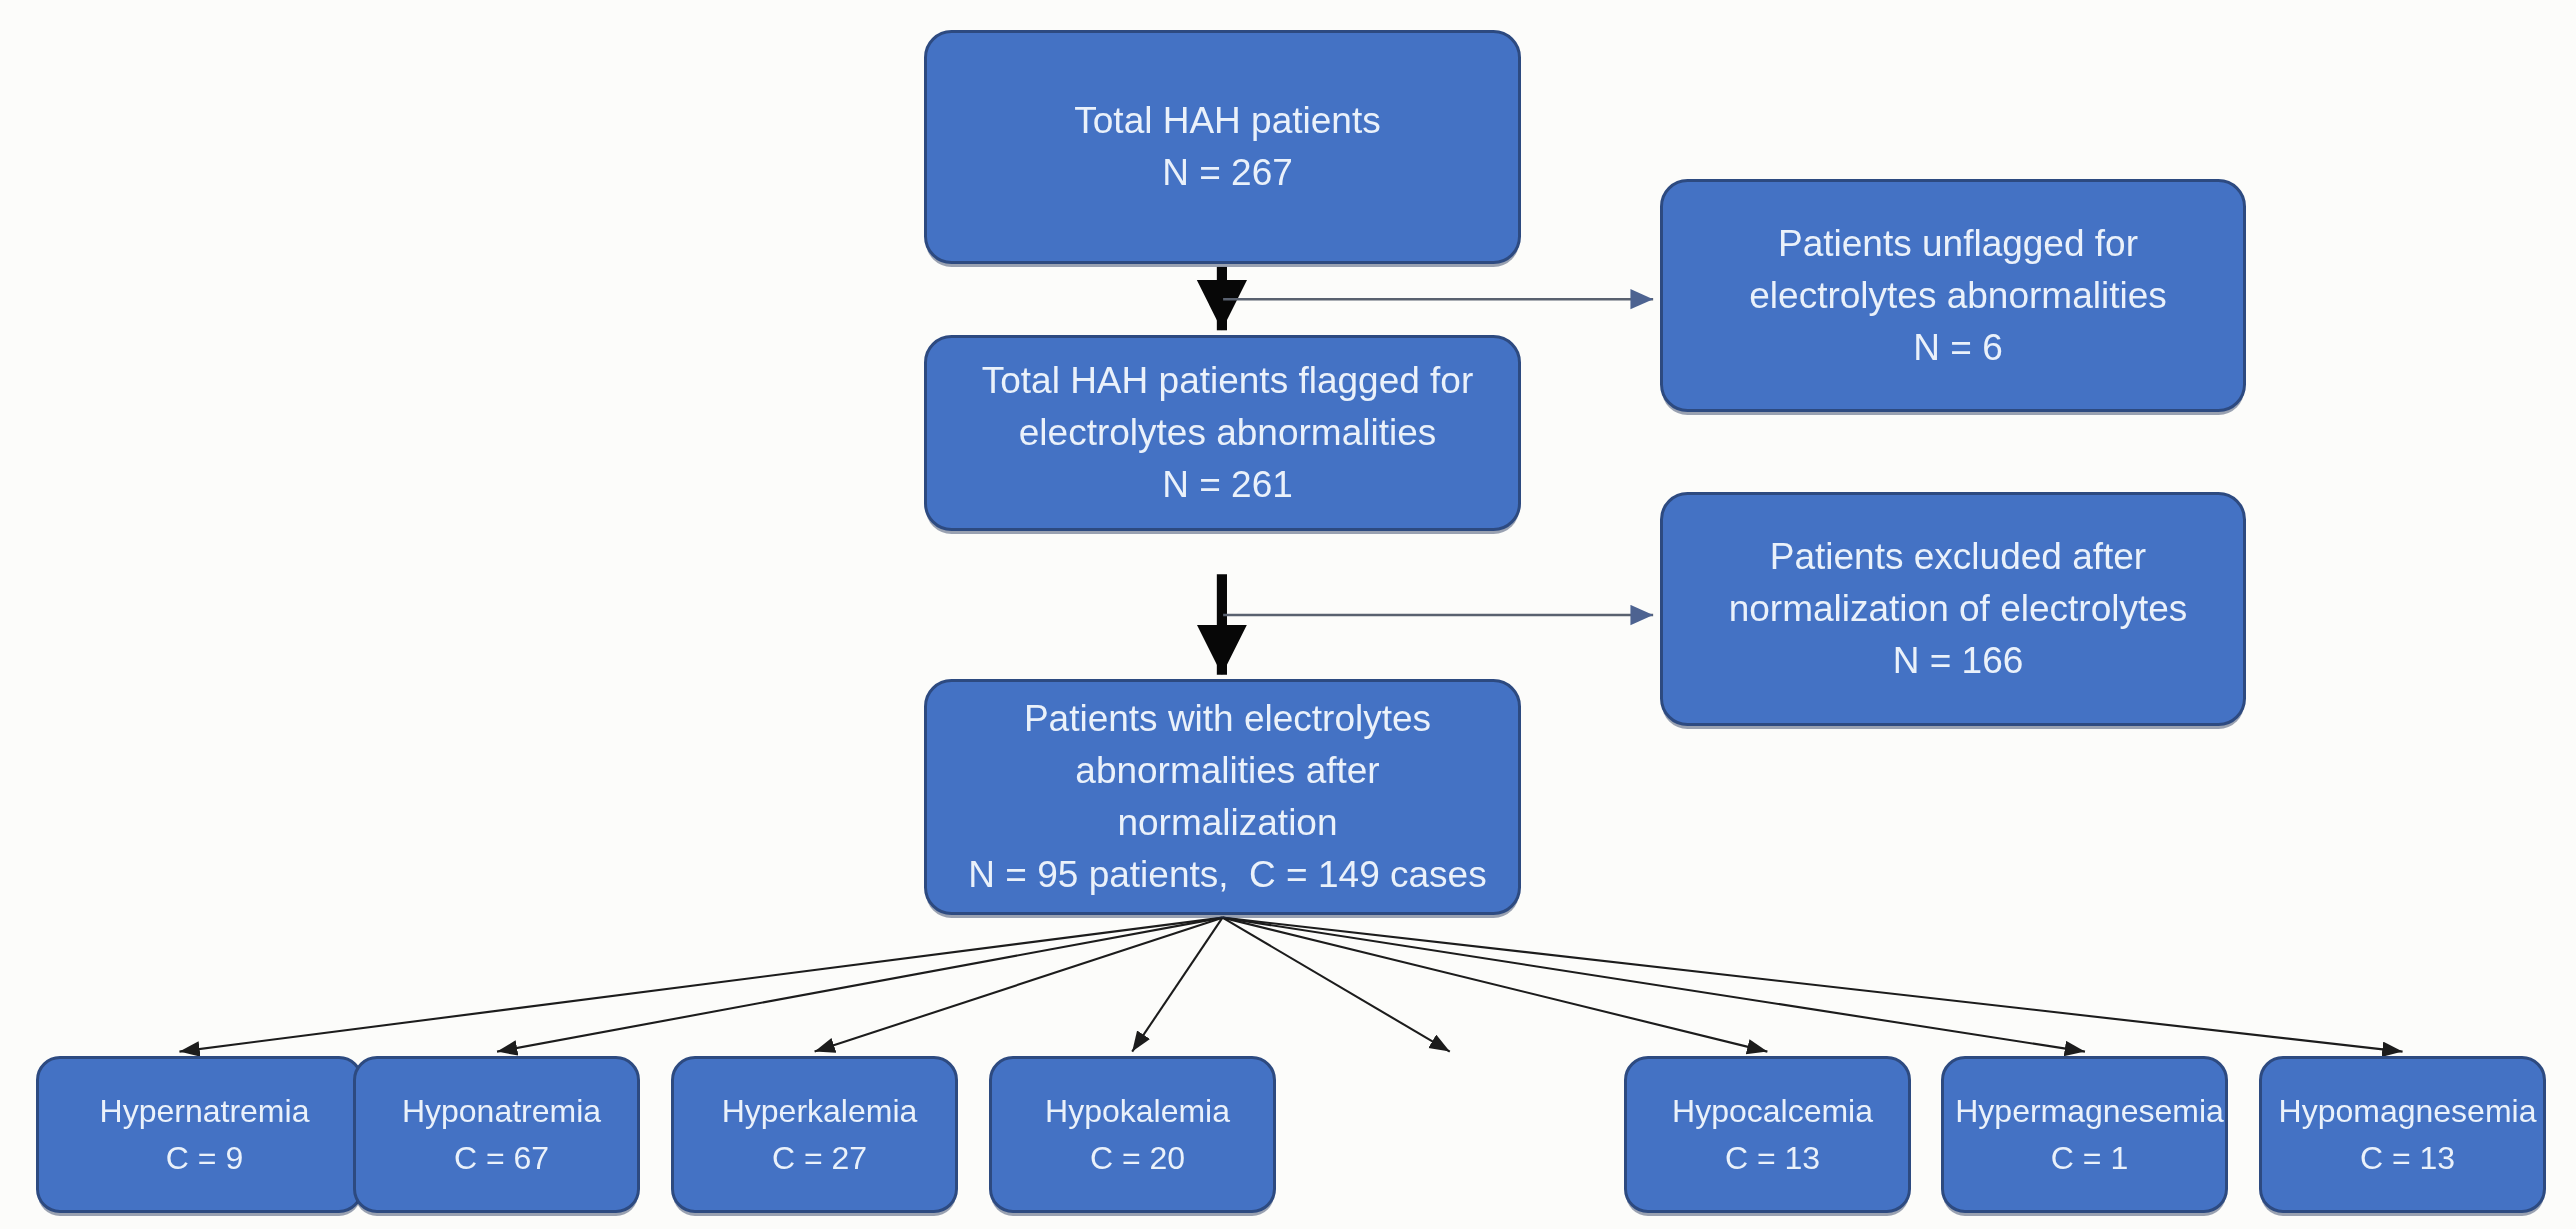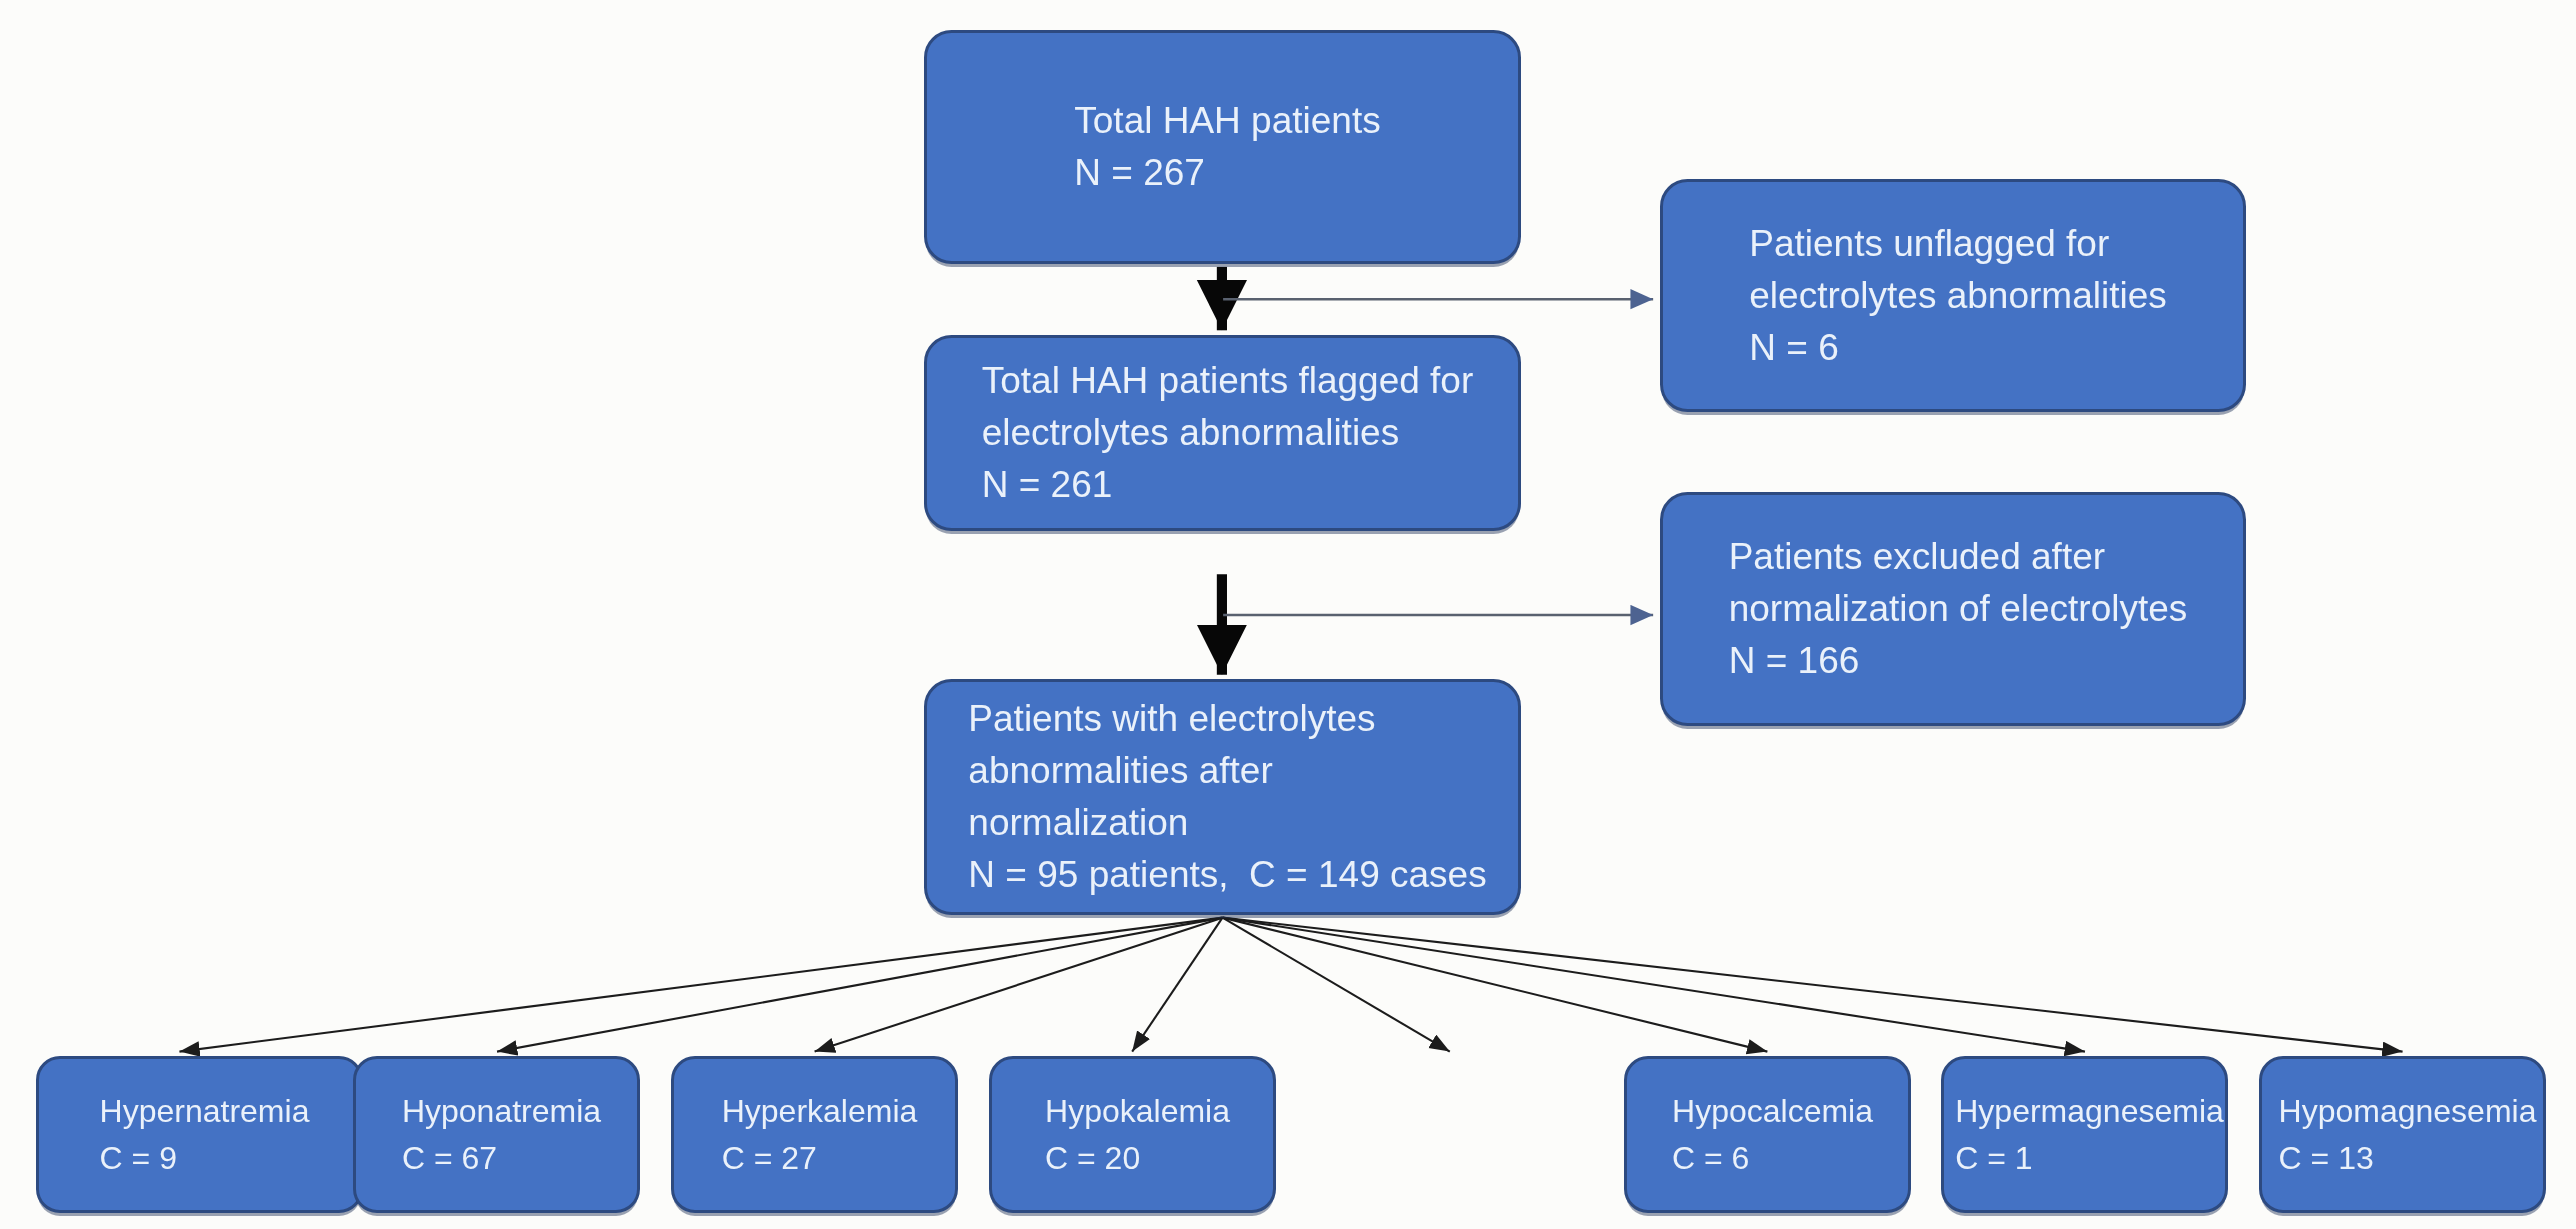--- a/index.html
+++ b/index.html
@@ -22,21 +22,21 @@
   }
   .node{
     position:absolute;
     background:var(--box-fill);
     border:3px solid var(--box-border);
     border-radius:27.5px;
     box-shadow:0 4.8px 0 -1.8px rgba(34,50,88,0.45);
     display:flex;
     align-items:center;
     justify-content:center;
-    text-align:left;
+    text-align:center;
     box-sizing:border-box;
     padding-left:10px;
   }
   .node-text{
     white-space:pre-line;
     color:var(--text);
     font-weight:400;
   }
   .node.big .node-text{
     font-size:37px;
@@ -135,21 +135,21 @@
   <div class="node leaf" style="left:671px;top:1056px;width:287px;height:157px">
     <div class="node-text">Hyperkalemia
 C = 27</div>
   </div>
   <div class="node leaf" style="left:989px;top:1056px;width:287px;height:157px">
     <div class="node-text">Hypokalemia
 C = 20</div>
   </div>
   <div class="node leaf" style="left:1624px;top:1056px;width:287px;height:157px">
     <div class="node-text">Hypocalcemia
-C = 6</div>
+C = 13</div>
   </div>
   <div class="node leaf" style="left:1941px;top:1056px;width:287px;height:157px">
     <div class="node-text">Hypermagnesemia
 C = 1</div>
   </div>
   <div class="node leaf" style="left:2259px;top:1056px;width:287px;height:157px">
     <div class="node-text">Hypomagnesemia
 C = 13</div>
   </div>
 

